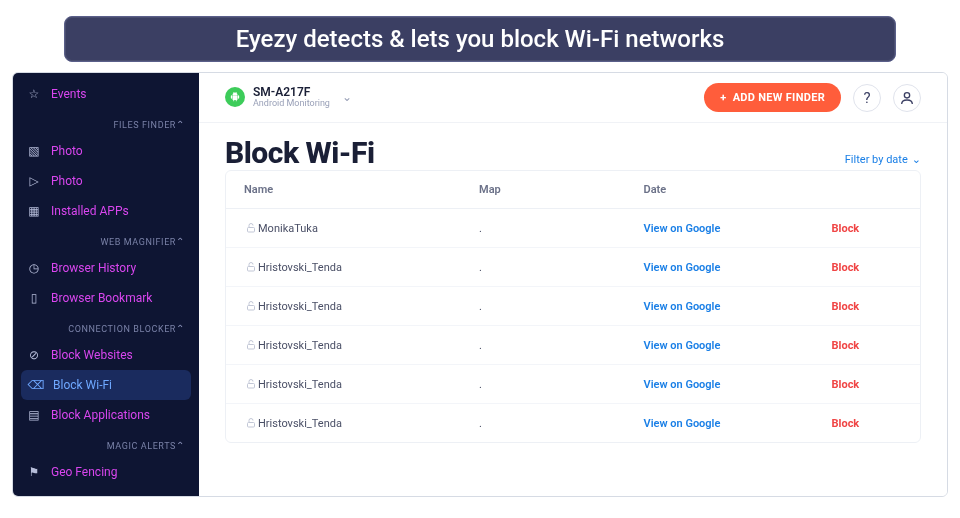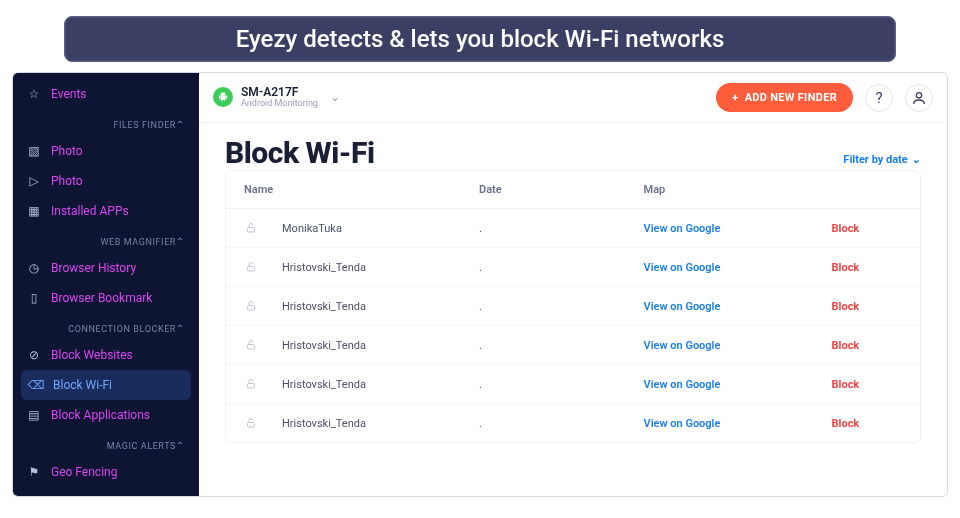--- a/index.html
+++ b/index.html
@@ -73,21 +73,21 @@
 .main {
   flex: 1;
   display: flex;
   flex-direction: column;
   padding: 0;
   background: #fff;
 }
 .topbar {
   display: flex;
   align-items: center;
-  padding: 10px 14px;
+  padding: 10px 26px;
   gap: 12px;
   border-bottom: 1px solid #f0f2f6;
 }
 .device {
   display: flex;
   align-items: center;
   gap: 8px;
   flex: 1;
 }
 .device-dot {
@@ -135,21 +135,21 @@
   justify-content: space-between;
 }
 .page-title {
   font-size: 30px;
   font-weight: 800;
   color: #1a1f36;
   letter-spacing: -0.5px;
 }
 .filter-link {
   font-size: 11px;
-  font-weight: 700;
+  font-weight: 400;
   color: #1a7fe6;
   cursor: pointer;
   display: inline-flex;
   align-items: center;
   gap: 4px;
   text-align: right;
 }
 
 .table {
   border: 1px solid #edf0f5;
@@ -165,21 +165,21 @@
 .thead {
   color: #6b7188;
   font-weight: 600;
   border-bottom: 1px solid #edf0f5;
 }
 .trow {
   border-bottom: 1px solid #f3f5f9;
   color: #4a4f66;
 }
 .trow:last-child { border-bottom: none; }
-.name-cell { display: flex; align-items: center; gap: 24px; }
+.name-cell { display: flex; align-items: center; gap: 0; }
 .lock-ic {
   width: 14px; height: 14px;
   color: #c2c7d6;
   display: inline-flex; align-items: center; justify-content: center;
 }
 .map-link { color: #1a7fe6; font-weight: 600; cursor: pointer; }
 .block-link { color: #f04545; font-weight: 700; cursor: pointer; }
 </style>
 </head>
 <body>
@@ -287,22 +287,22 @@
         <h1 class="page-title">Block Wi-Fi</h1>
         <span class="filter-link">
           <span>Filter by date</span>
           <span>⌄</span>
         </span>
       </div>
 
       <div class="table">
         <div class="thead">
           <span>Name</span>
+          <span>Map</span>
           <span>Date</span>
-          <span>Map</span>
           <span></span>
         </div>
         <div id="rows">
             <div class="trow">
     <div class="name-cell">
       <span class="lock-ic">
         <svg viewBox="0 0 24 24" width="12" height="12" fill="none" stroke="#c2c7d6" stroke-width="2">
                     <rect x="5" y="11" width="14" height="9" rx="2"></rect>
                     <path d="M8 11V7a4 4 0 0 1 8 0"></path>
                   </svg>

